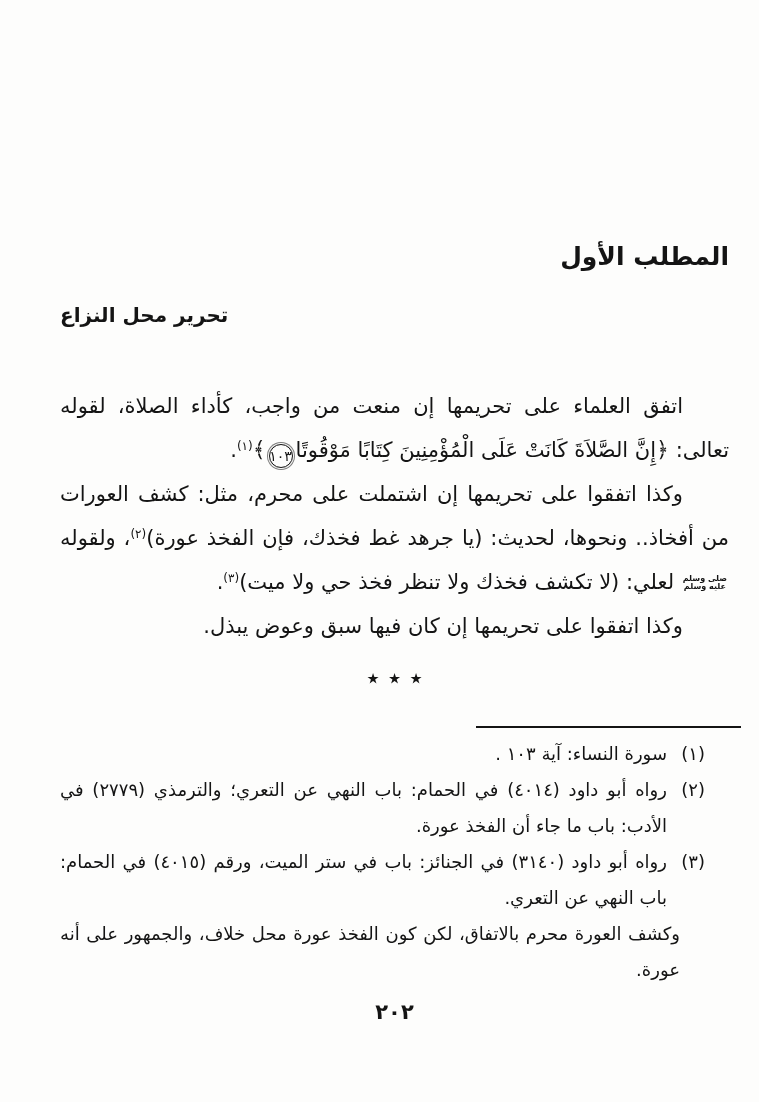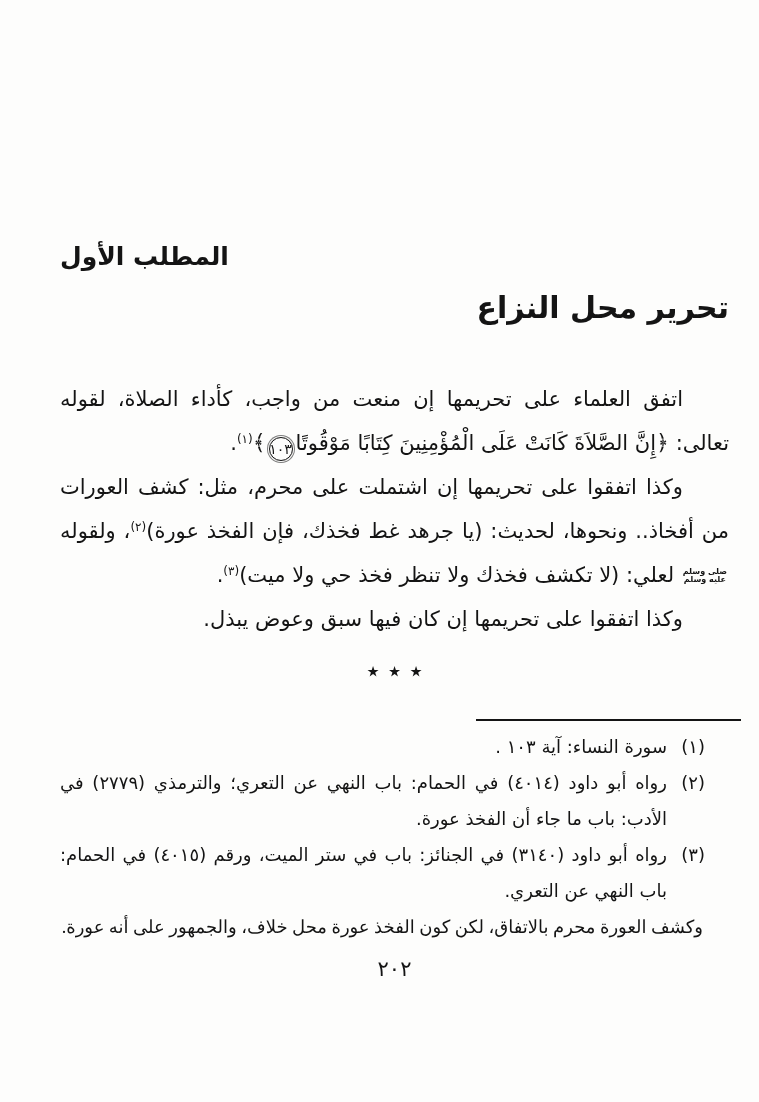--- a/index.html
+++ b/index.html
@@ -10,29 +10,29 @@
     background: #fdfdfc;
     color: #141414;
     direction: rtl;
     font-family: "DejaVu Sans", sans-serif;
     overflow: hidden;
   }
   .content { padding: 0 30px 0 60px; } 
 
   .title1 {
     padding-top: 240px;
-    text-align: left;
+    text-align: right;
     font-size: 25px;
     font-weight: bold;
     line-height: 34px;
   }
   .title2 {
-    margin-top: 13px;
-    text-align: right;
-    font-size: 30px;
+    margin-top: 20px;
+    text-align: left;
+    font-size: 20px;
     font-weight: bold;
     line-height: 42px;
   }
 
   .body-text {
     margin-top: 48px;
     font-size: 21px;
     line-height: 44px;
     text-align: justify;
   }
@@ -91,30 +91,29 @@
 
   .footnotes {
     font-size: 18px;
     line-height: 36px;
     padding-right: 24px;
   }
   .footnote { display: flex; }
   .fn-num { flex: 0 0 38px; }
   .fn-text { flex: 1 1 auto; text-align: justify; }
   .fn-addendum {
-    margin: 0 2px 0 0;
+    margin: 0 25px 0 0;
     text-align: justify;
-    font-family: Liberation Serif, serif;
   }
 
   .page-number {
     margin-top: 12px;
     text-align: center;
     font-size: 21px;
-    font-weight: normal;
+    font-weight: bold;
     letter-spacing: 5px;
   }
 </style>
 </head>
 <body>
 
 <div class="page">
   <div class="content">
 
     <div class="title1">المطلب الأول</div>

